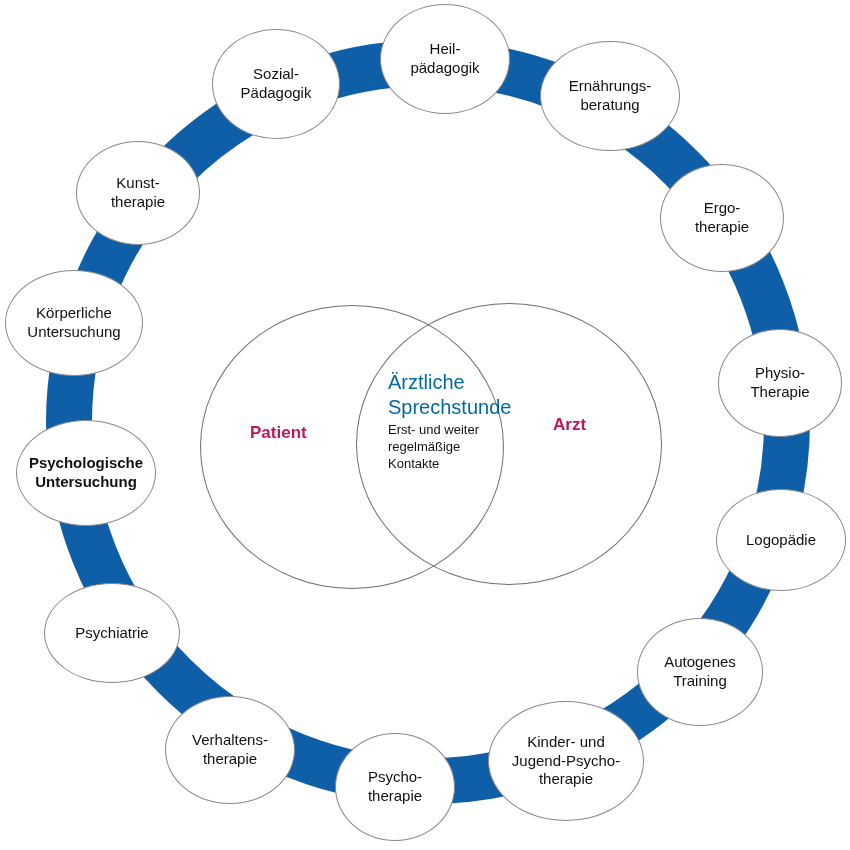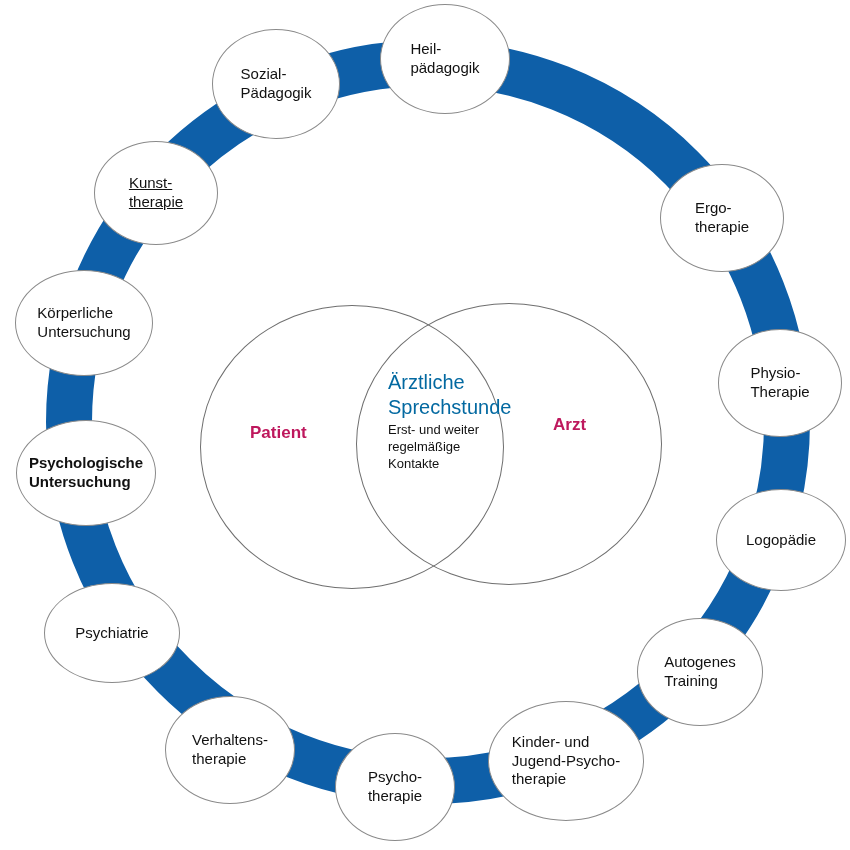--- a/index.html
+++ b/index.html
@@ -28,20 +28,21 @@
   }
   .node {
     position: absolute;
     background: #ffffff;
     border: 1px solid #8a8a8a;
     border-radius: 50%;
     box-sizing: border-box;
     display: flex;
     align-items: center;
     justify-content: center;
+    text-align: center;
     font-size: 15px;
     line-height: 1.25;
     color: #111111;
     white-space: pre-line;
     z-index: 3;
   }
   .venn-ellipse {
     position: absolute;
     border: 1px solid #6f6f6f;
     border-radius: 50%;
@@ -96,37 +97,39 @@
   <div class="overlap-block">
     <div class="overlap-title">Ärztliche
 Sprechstunde</div>
     <div class="overlap-subtitle">Erst- und weiter
 regelmäßige
 Kontakte</div>
   </div>
 
   <div class="node" style="left:380px; top:4px;   width:130px; height:110px;">Heil-
 pädagogik</div>
+  <div class="node" style="left:540px; top:41px;  width:140px; height:110px;">Ernährungs-
+beratung</div>
   <div class="node" style="left:660px; top:164px; width:124px; height:108px;">Ergo-
 therapie</div>
   <div class="node" style="left:716px; top:489px; width:130px; height:102px;">Logopädie</div>
   <div class="node" style="left:718px; top:329px; width:124px; height:108px;">Physio-
 Therapie</div>
   <div class="node" style="left:637px; top:618px; width:126px; height:108px;">Autogenes
 Training</div>
   <div class="node" style="left:488px; top:701px; width:156px; height:120px;">Kinder- und
 Jugend-Psycho-
 therapie</div>
   <div class="node" style="left:335px; top:733px; width:120px; height:108px;">Psycho-
 therapie</div>
   <div class="node" style="left:165px; top:696px; width:130px; height:108px;">Verhaltens-
 therapie</div>
   <div class="node" style="left:44px;  top:583px; width:136px; height:100px;">Psychiatrie</div>
   <div class="node" style="left:16px;   top:420px; width:140px; height:106px;font-weight:bold;">Psychologische
 Untersuchung</div>
-  <div class="node" style="left:15px;   top:270px; width:138px; height:106px;">Körperliche
+  <div class="node" style="left:5px;   top:270px; width:138px; height:106px;">Körperliche
 Untersuchung</div>
-  <div class="node" style="left:94px;  top:141px; width:124px; height:104px;text-decoration:underline;">Kunst-
+  <div class="node" style="left:76px;  top:141px; width:124px; height:104px;">Kunst-
 therapie</div>
   <div class="node" style="left:212px; top:29px;  width:128px; height:110px;">Sozial-
 Pädagogik</div>
 
 </div>
 
 </body></html>

